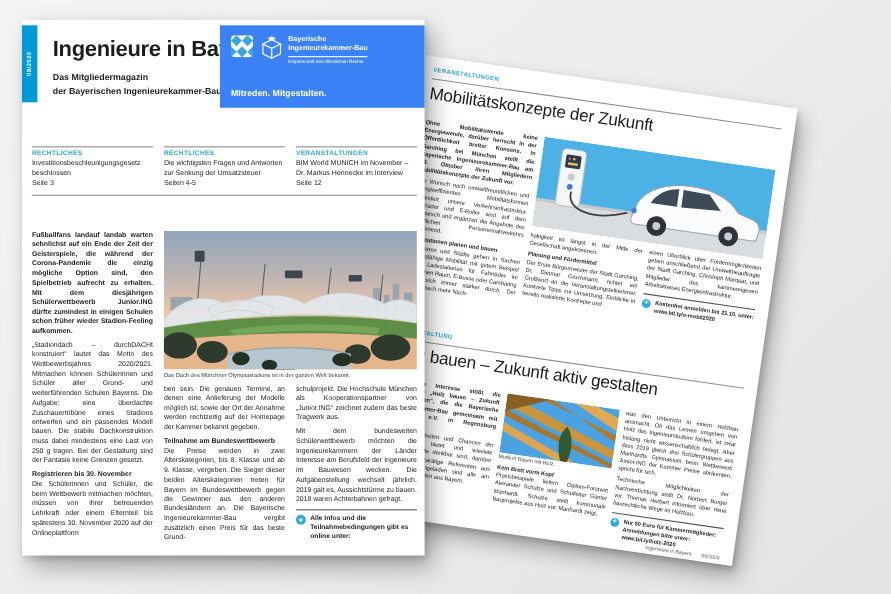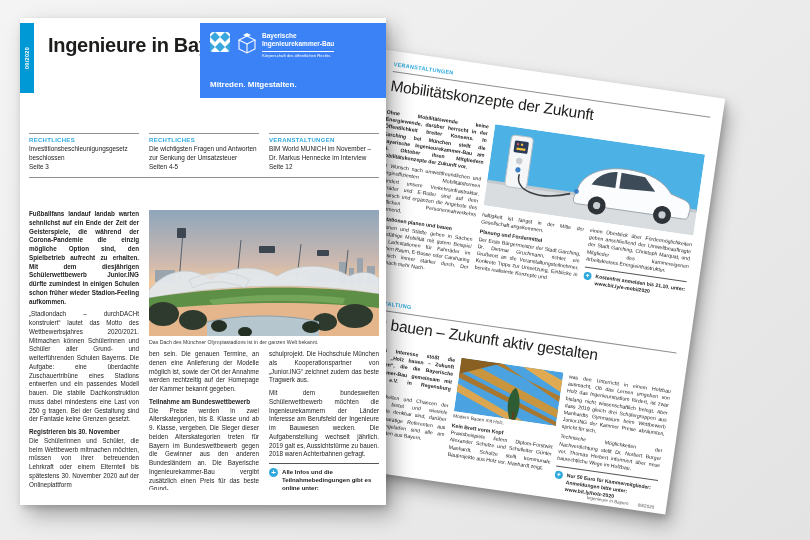--- a/index.html
+++ b/index.html
@@ -190,20 +190,24 @@
     </div>
   </div>
 
   <div class="page" id="page-left">
 
     <div class="abs issue-tab">
       <span>09/2020</span>
     </div>
 
     <div class="abs mast-title">Ingenieure in Bayern</div>
+    <div class="abs mast-sub">
+      <div>Das Mitgliedermagazin</div>
+      <div>der Bayerischen Ingenieurekammer-Bau</div>
+    </div>
 
     <div class="abs logo-box">
       <div class="logo-row">
         <span>
           <svg width="20" height="20" viewBox="0 0 20 20">
             <rect width="20" height="20" rx="3.5" fill="#fff"></rect>
             <g fill="#3aa7de">
               <polygon points="5,0 10,5 5,10 0,5"></polygon>
               <polygon points="15,0 20,5 15,10 10,5"></polygon>
               <polygon points="0,10 5,15 0,20"></polygon>

